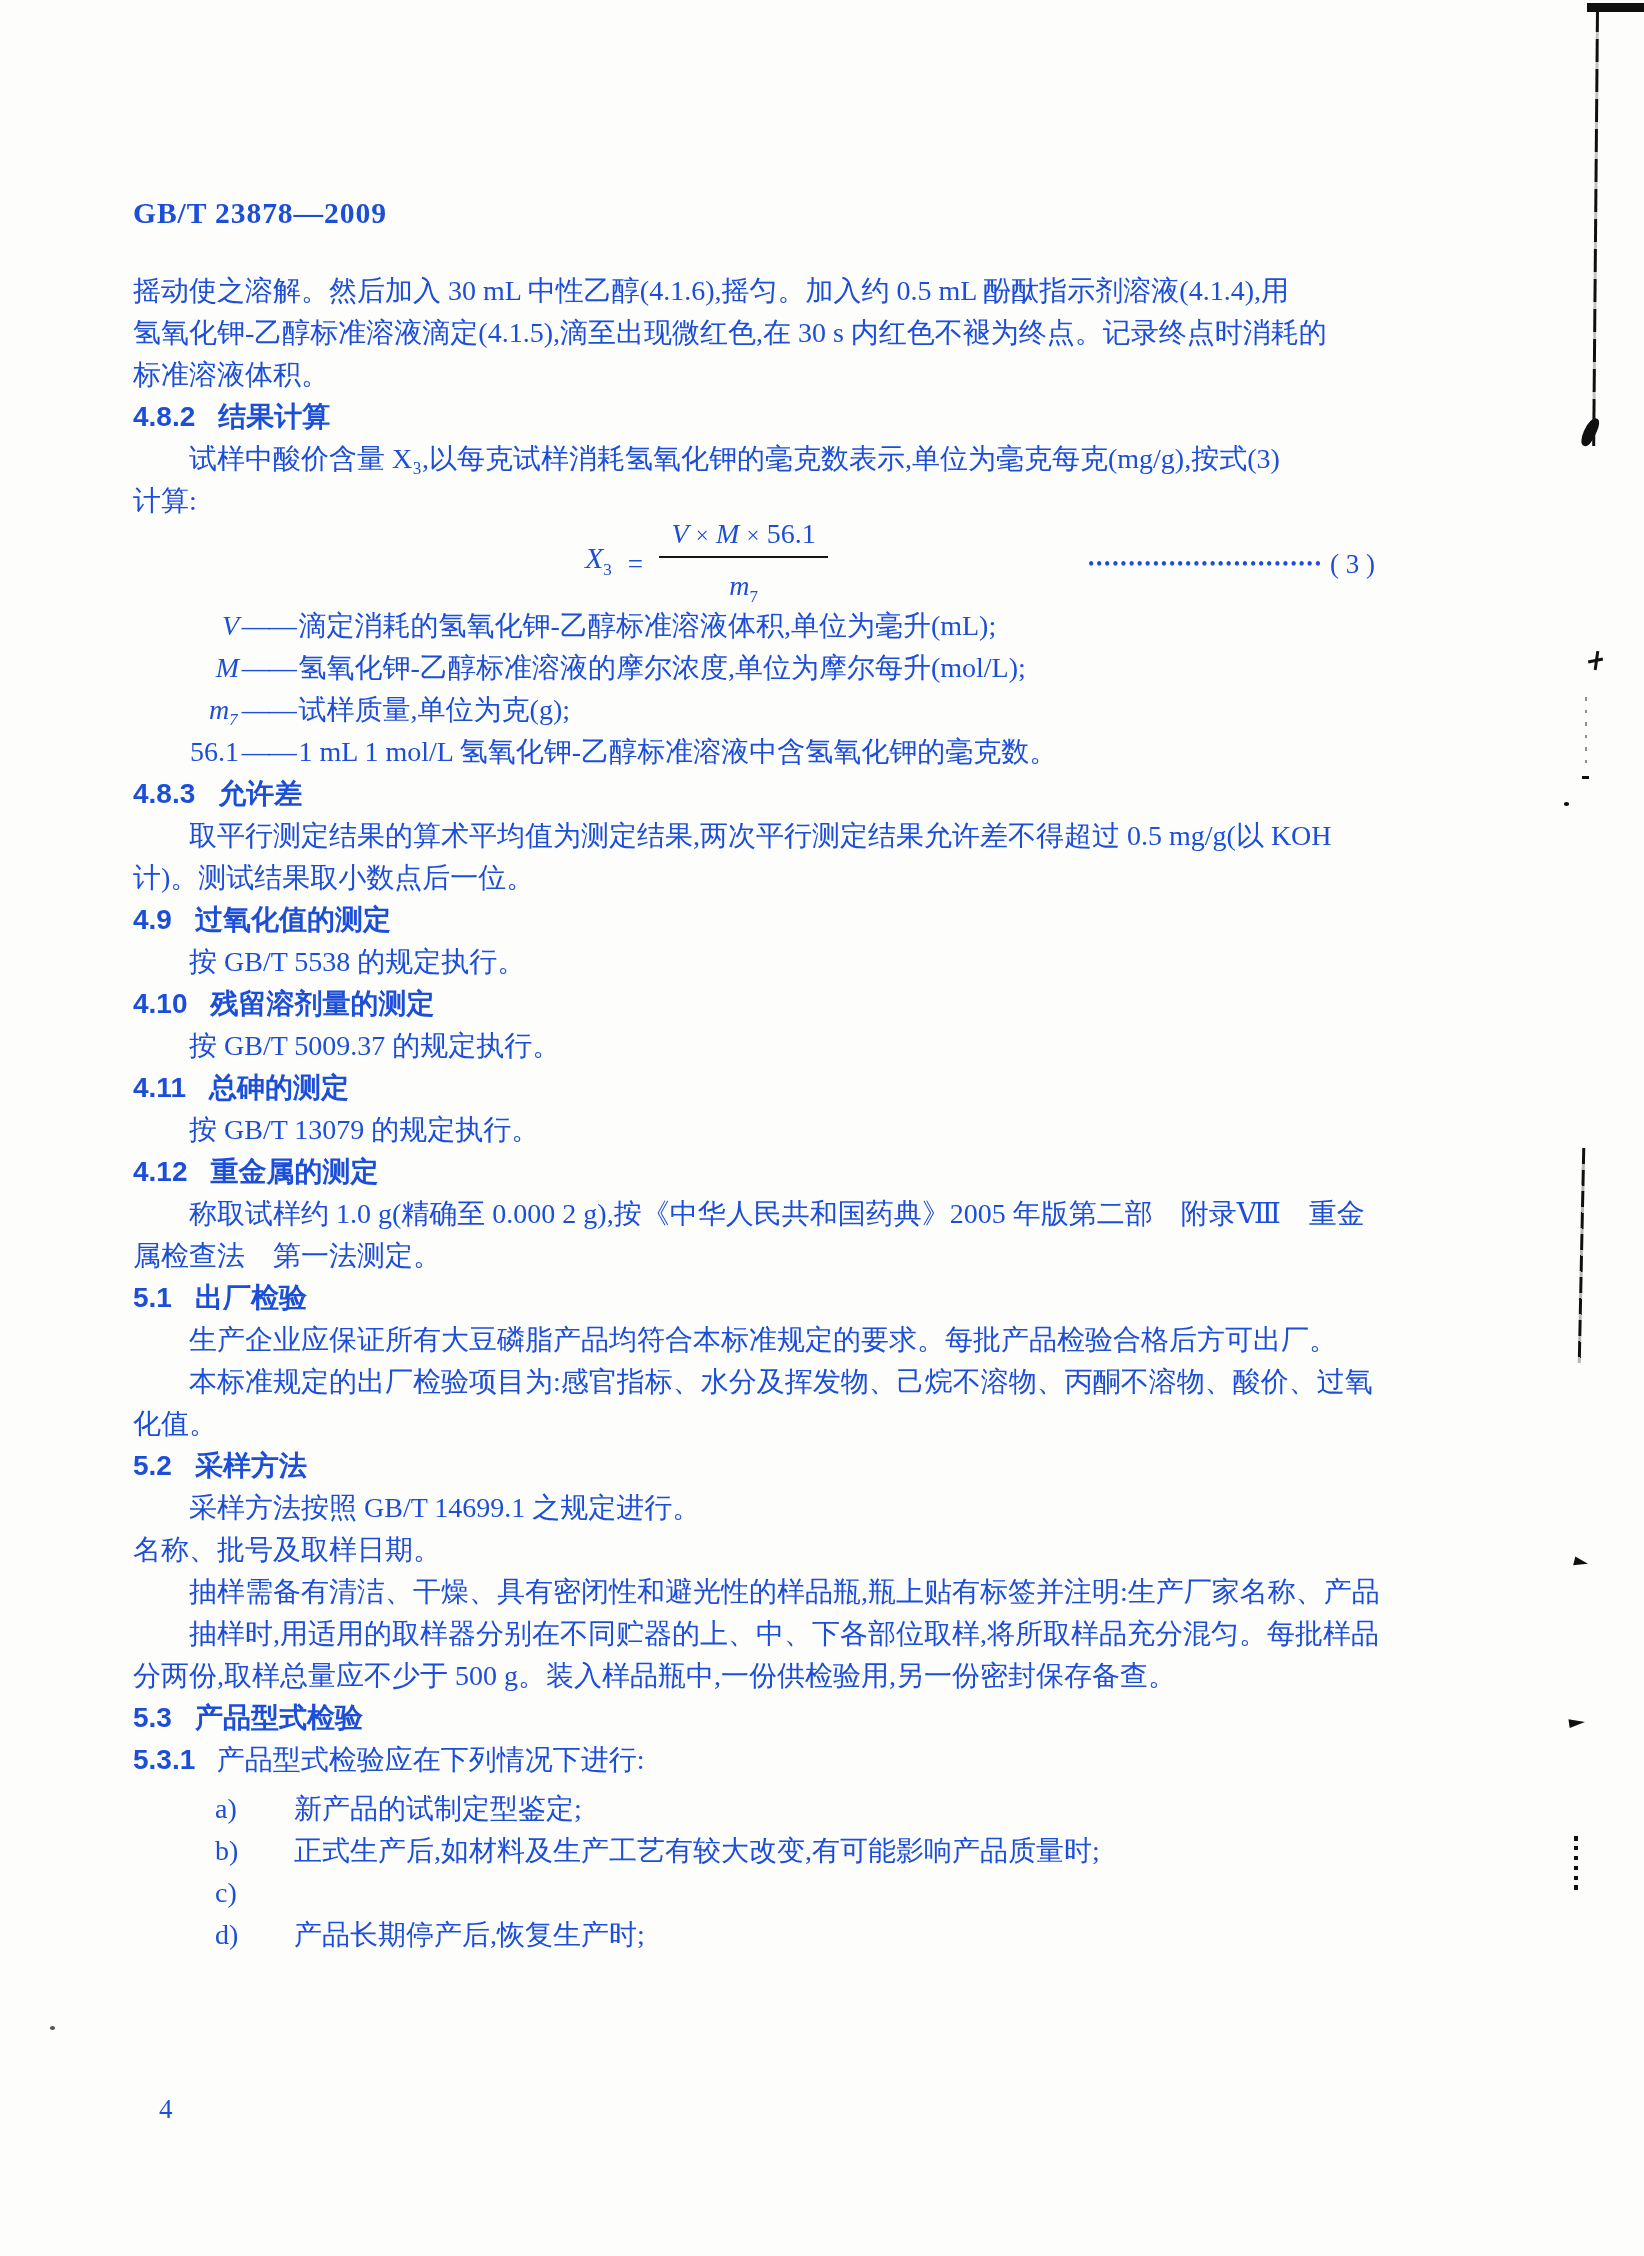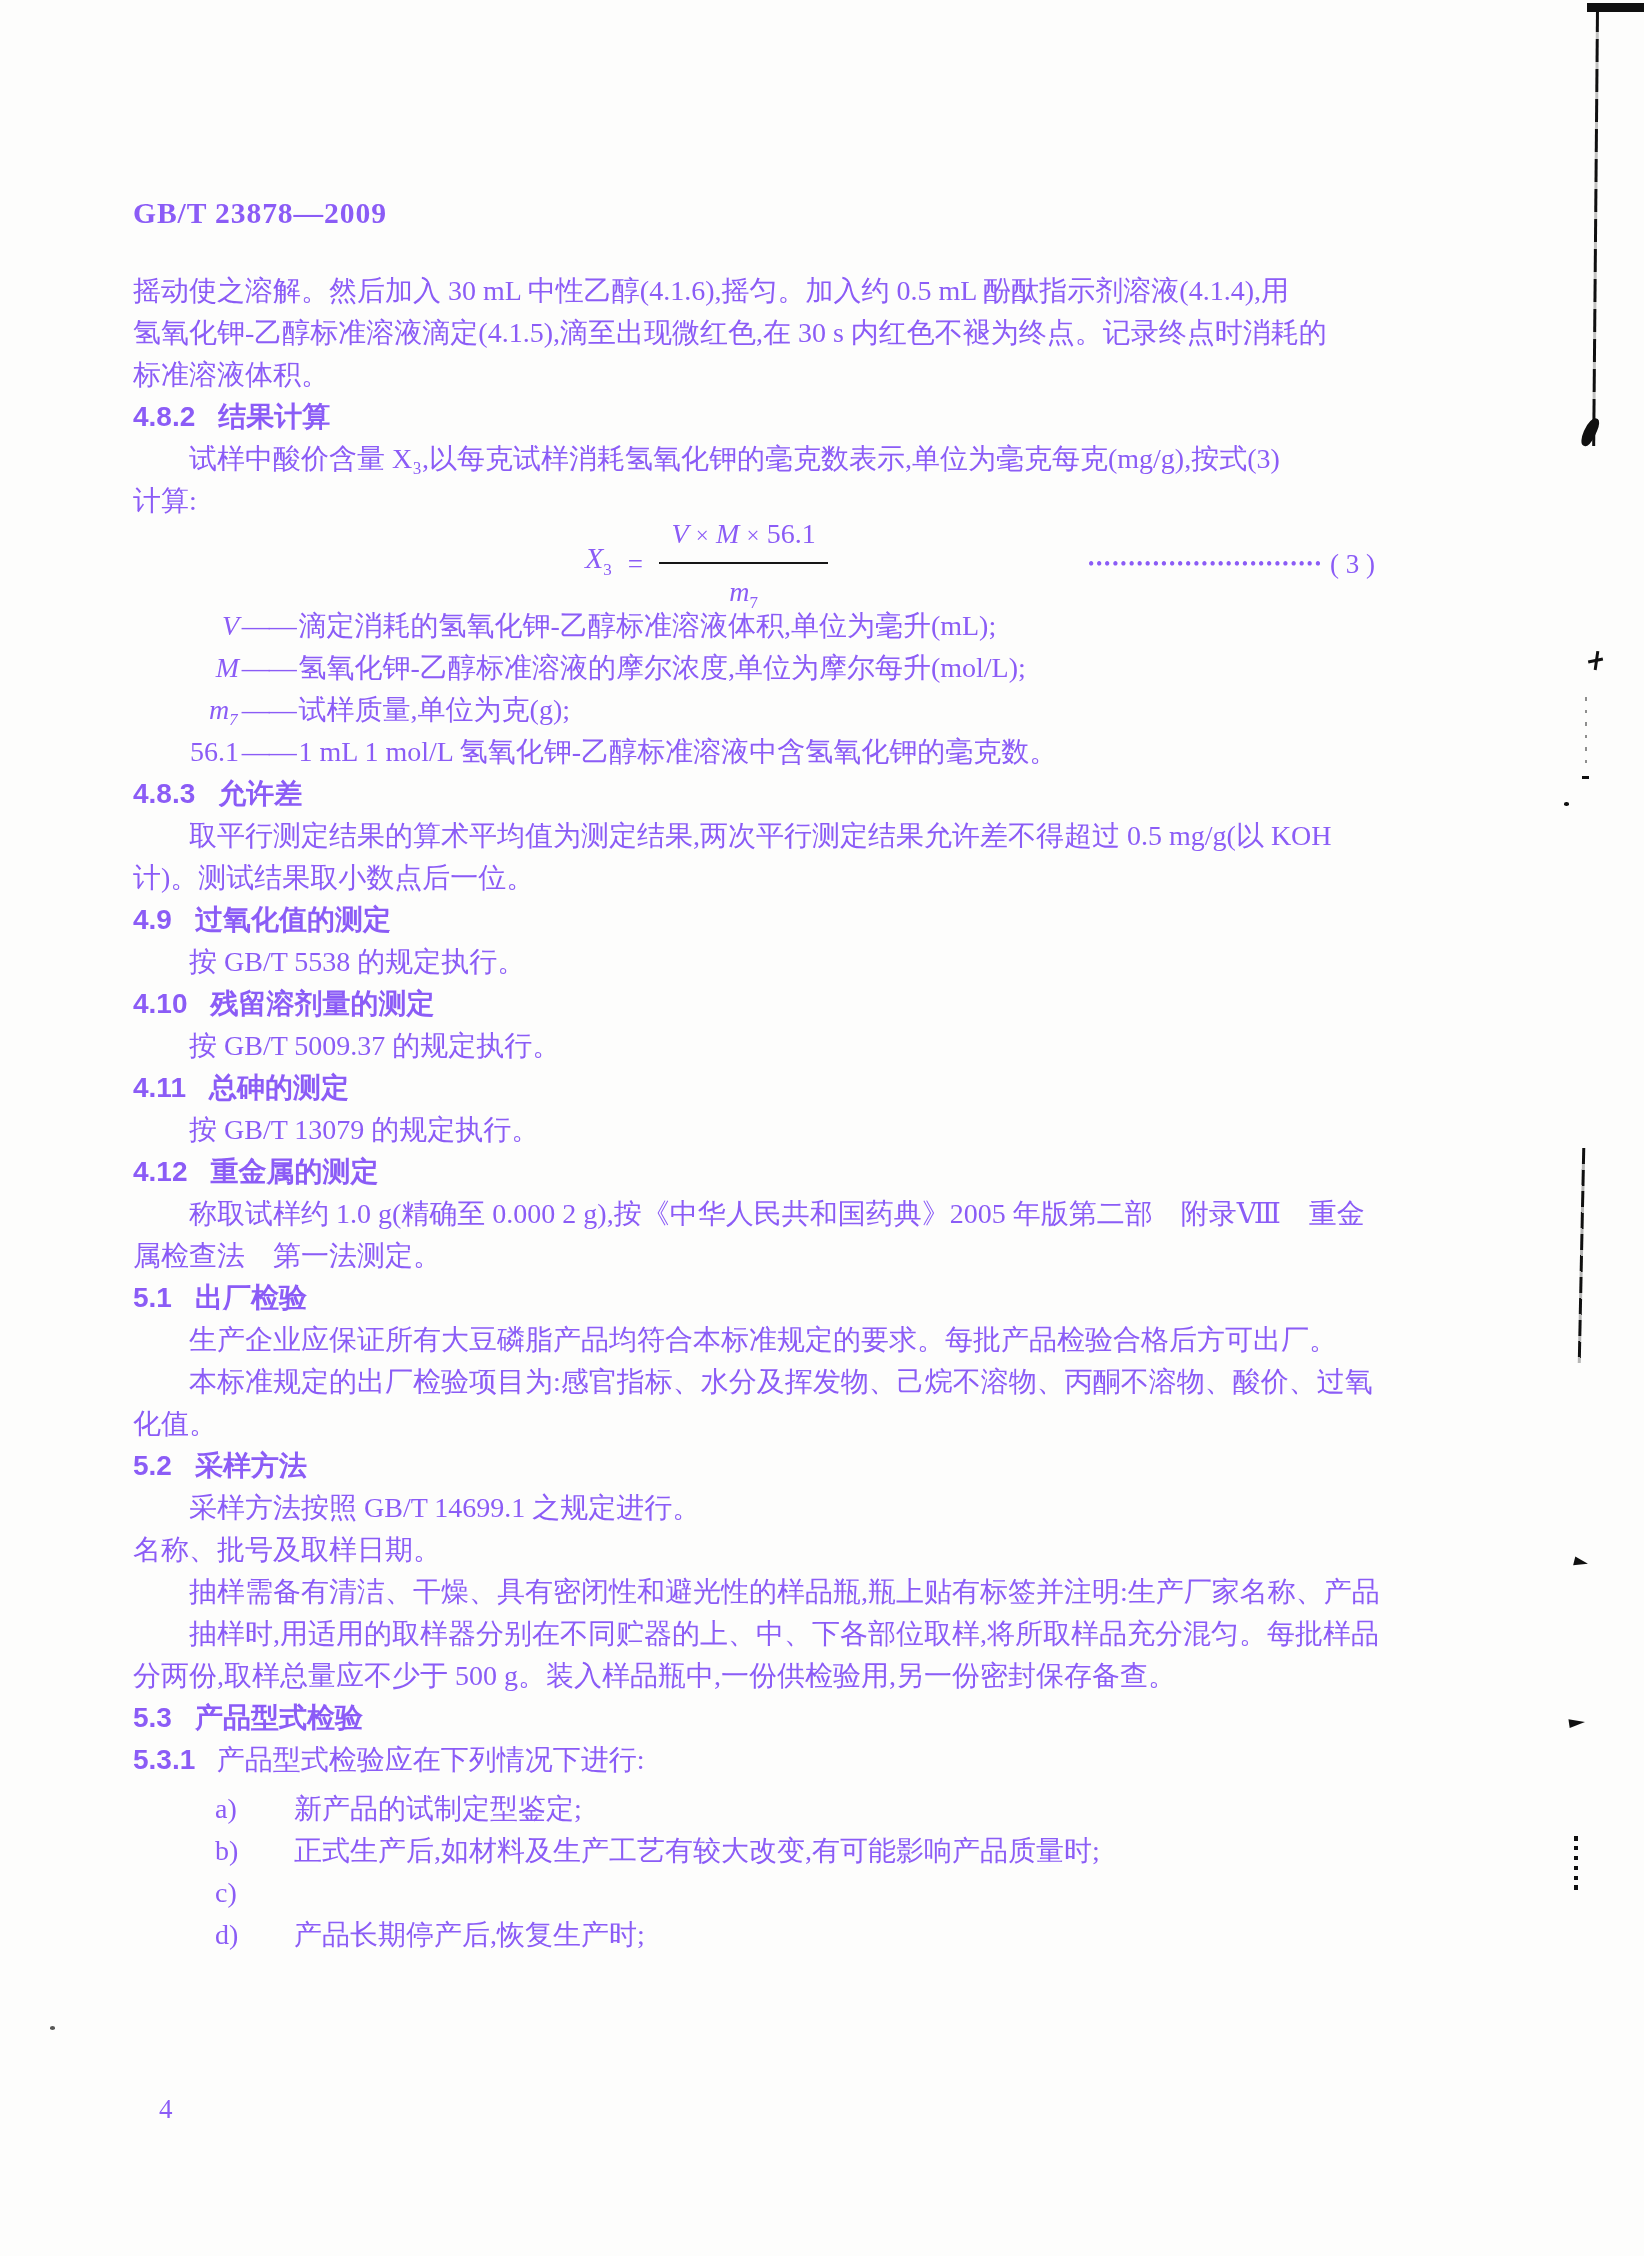--- a/index.html
+++ b/index.html
@@ -1,20 +1,20 @@
 <!DOCTYPE html>
 <html style="font-size:14.3px"><head>
 <meta charset="utf-8">
 <style>
   html,body { margin:0; padding:0; background:#ffffff; }
   .page {
     position:relative; width:1644px; height:2257px;
     background:#fdfdfc; overflow:hidden;
     font-family:"Liberation Serif","DejaVu Serif",serif;
-    color:#8b5cf6;
+    color:#1d4ed8;
   }
   .gbt-header {
     position:absolute; left:133px; top:197px;
     font-size:29.6px; font-weight:bold; letter-spacing:0.9px;
     white-space:nowrap;
   }
   .content {
     position:absolute; left:133px; top:270px; width:1394px;
     font-size:28px; line-height:42px;
   }
@@ -31,21 +31,21 @@
     font-family:"Liberation Sans","DejaVu Sans",sans-serif; font-weight:bold;
     font-size:29px; margin-top:22.4px; margin-bottom:27px;
   }
   .h1 .num { margin-right:32px; }
   
   .formula-row { height:81px; display:flex; align-items:center; margin-top:1.8px; }
   .f-x { margin-left:452px; font-size:30px; font-style:italic; }
   .f-x sub, .f-den sub { font-size:17px; font-style:normal; }
   .f-eq { margin:0 16px; font-size:27px; }
   .f-frac { display:inline-flex; flex-direction:column; align-items:center; }
-  .f-num { padding:0 12.5px 2.7px; border-bottom:2.7px solid #161616; line-height:48px;font-family:Liberation Serif, serif; }
+  .f-num { padding:0 12.5px 2.7px; border-bottom:2.7px solid #161616; line-height:36px;font-family:Liberation Serif, serif; }
   .f-den { padding-top:12px; line-height:32px; }
   .f-times { margin:0 7.2px; font-size:23px; }
   .var { font-style:italic; }
   .f-tail { margin-left:auto; margin-right:152px; display:flex; align-items:center; }
   .f-dots { font-size:18px; letter-spacing:1.8px; margin-right:7.2px; line-height:27px; }
   .f-no { font-size:27px; }
   
   .def-row { display:flex; height:42px; line-height:42px; white-space:nowrap; }
   .def-sym { width:106px; text-align:right; }
   .def-dash { letter-spacing:-0.9px; padding:0 2.7px; }

